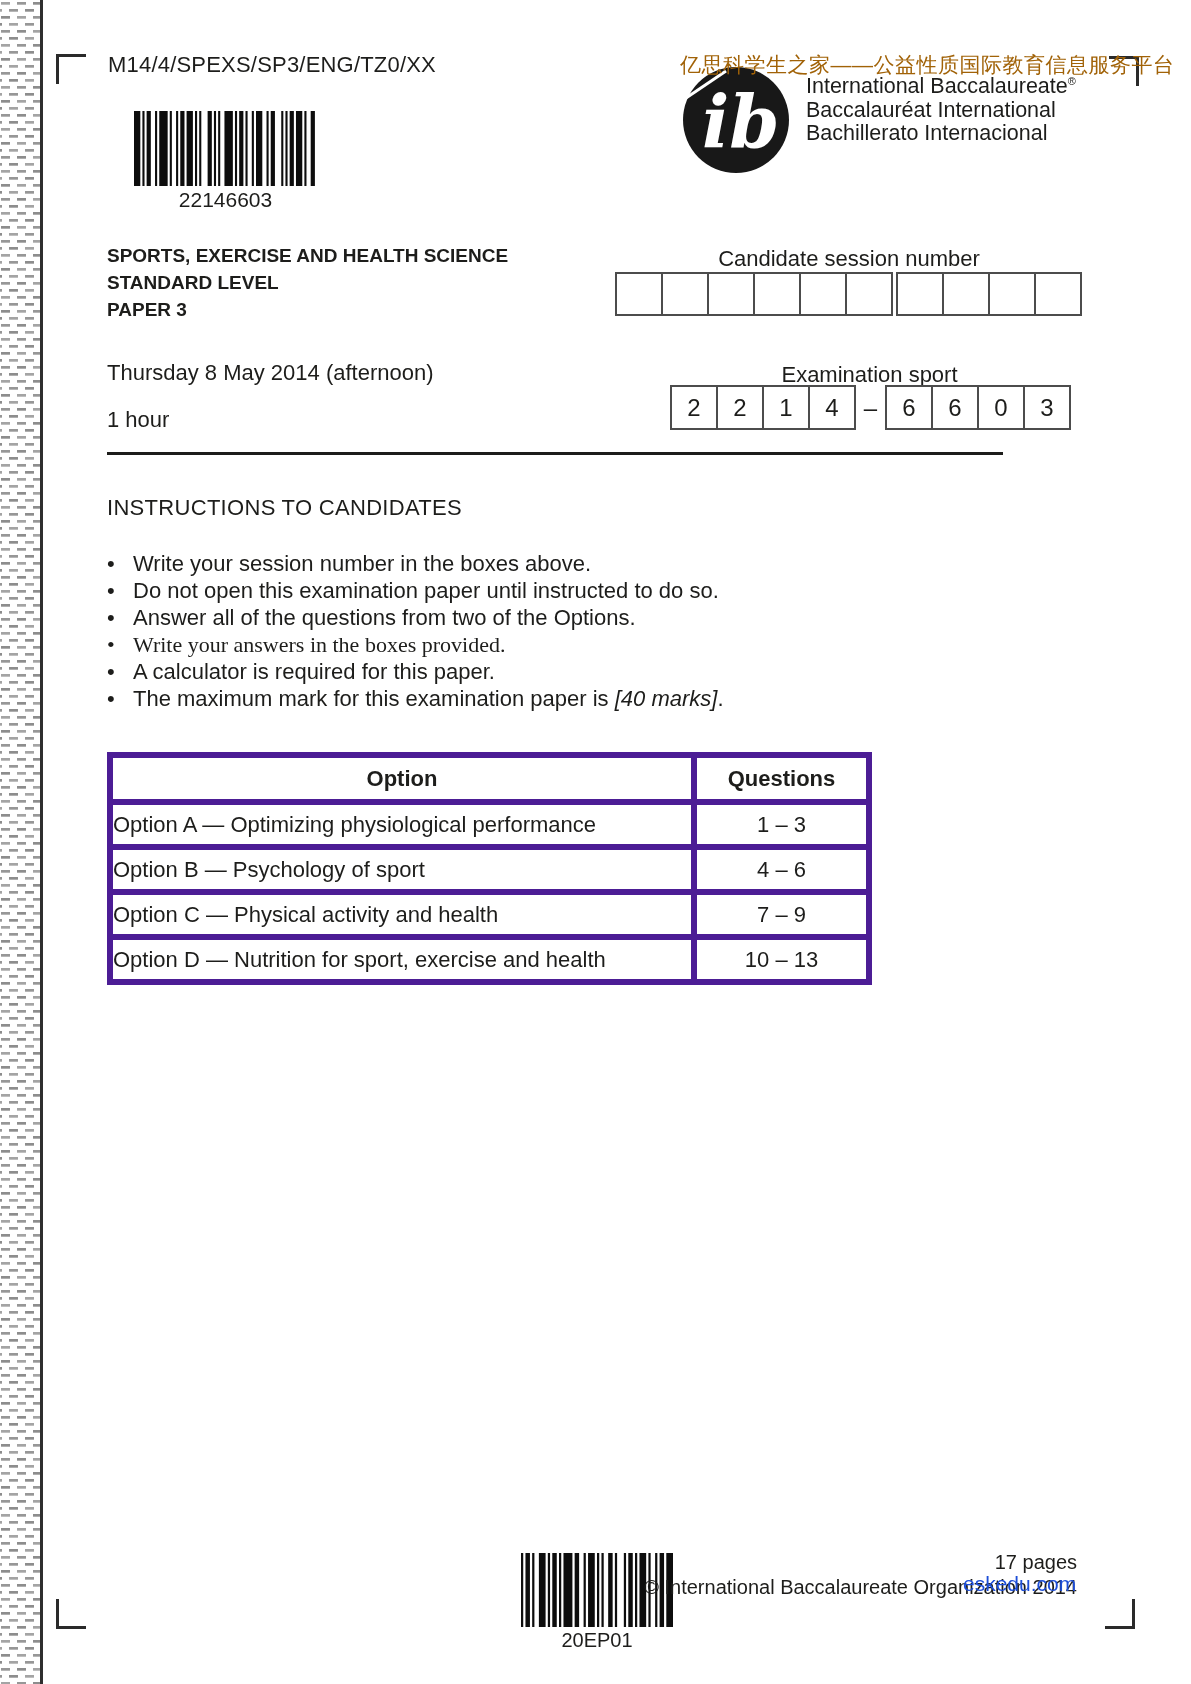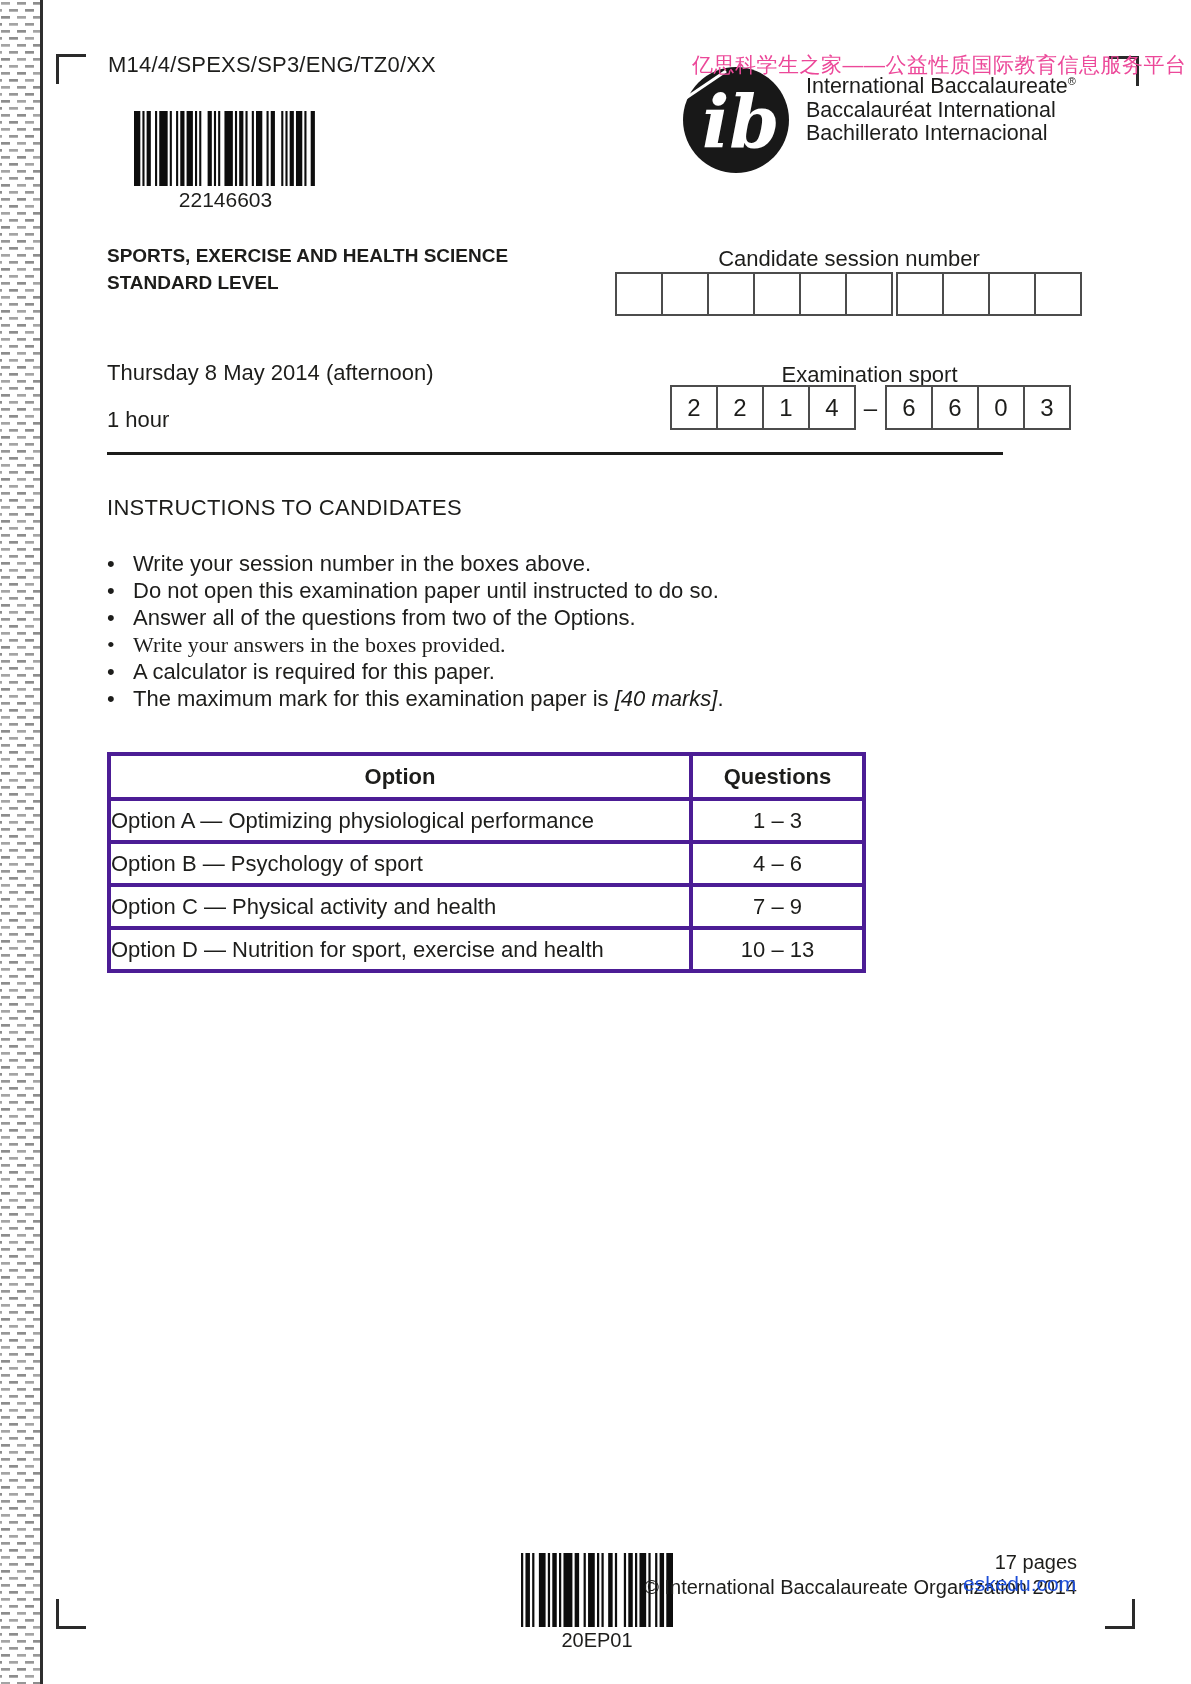--- a/index.html
+++ b/index.html
@@ -21,21 +21,21 @@
   .crop.bl{border-bottom:3px solid #2a2a2a;border-left:3px solid #2a2a2a;}
   .crop.br{border-bottom:3px solid #2a2a2a;border-right:3px solid #2a2a2a;}
 
   .paper-code{left:108px;top:52px;font-size:22px;letter-spacing:.2px;}
 
   .barcode-num{font-size:21px;text-align:center;}
 
   
   .ib-text{left:806px;top:70px;font-size:21.5px;line-height:23.5px;color:#1d1d1b;}
   .ib-text sup{font-size:11px;vertical-align:super;}
-  .cn-watermark{left:680px;top:51px;font-size:21px;color:#ec4899;letter-spacing:.5px;z-index:6;white-space:nowrap;margin-left:12px;}
+  .cn-watermark{left:680px;top:51px;font-size:21px;color:#a16207;letter-spacing:.5px;z-index:6;white-space:nowrap;}
 
   .title-block{left:107px;top:242px;font-size:19px;font-weight:bold;line-height:27px;}
 
   .label-22{font-size:22px;}
 
   
   .boxrow{display:flex;}
   .sbox{width:48px;height:44px;border:2px solid #4c4c4c;margin-left:-2px;background:#fff;box-sizing:border-box;}
   .sbox:first-child{margin-left:0;}
   .ebox{width:48px;height:45px;border:2px solid #4c4c4c;margin-left:-2px;background:#fff;box-sizing:border-box;
@@ -43,21 +43,21 @@
   .ebox:first-child{margin-left:0;}
 
   .rule{left:107px;top:452px;width:896px;height:3px;background:#1d1d1b;}
 
   .instructions-heading{left:107px;top:495px;font-size:22px;letter-spacing:.3px;}
   .instr-item{position:absolute;left:107px;font-size:22px;white-space:nowrap;}
   .instr-item .bullet{display:inline-block;width:26px;}
   .italic{font-style:italic;}
 
   table.options{border-collapse:collapse;font-size:22px;}
-  table.options td,table.options th{border:4px solid #4c1d95;padding:0;}
+  table.options td,table.options th{border:6px solid #4c1d95;padding:0;}
   table.options th{height:41px;font-weight:bold;text-align:center;}
   table.options td{height:39px;border-radius:13px;}
   td.optname{width:578px;padding-left:28px;text-align:left;}
   th.optname{width:578px;}
   td.qrange,th.qrange{width:169px;text-align:center;}
 
   .footer-pages{right:114px;top:1551px;font-size:20px;text-align:right;}
   .footer-copy{right:114px;top:1576px;font-size:20px;text-align:right;}
   .wm-bottom{left:963px;top:1572px;font-size:21px;color:#1d4ed8;z-index:6;}
 
@@ -963,20 +963,21 @@
   <div class="abs ib-text">
     <div><span>International Baccalaureate</span><sup>®</sup></div>
     <div>Baccalauréat International</div>
     <div>Bachillerato Internacional</div>
   </div>
   <div class="abs cn-watermark">亿思科学生之家——公益性质国际教育信息服务平台</div>
 
   <div class="abs title-block">
     <div>SPORTS, EXERCISE AND HEALTH SCIENCE</div>
     <div>STANDARD LEVEL</div>
+    <div>PAPER 3</div>
   </div>
 
   <div class="abs label-22" style="left:615px;top:246px;width:468px;text-align:center;">Candidate session number</div>
   <div class="abs" style="left:615px;top:272px;display:flex;">
     <div class="boxrow">
       <div class="sbox"></div>
       <div class="sbox"></div>
       <div class="sbox"></div>
       <div class="sbox"></div>
       <div class="sbox"></div>

